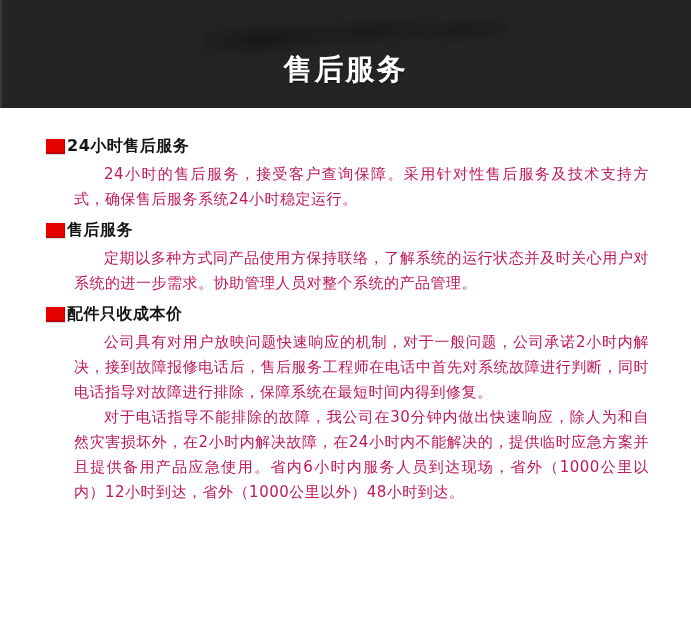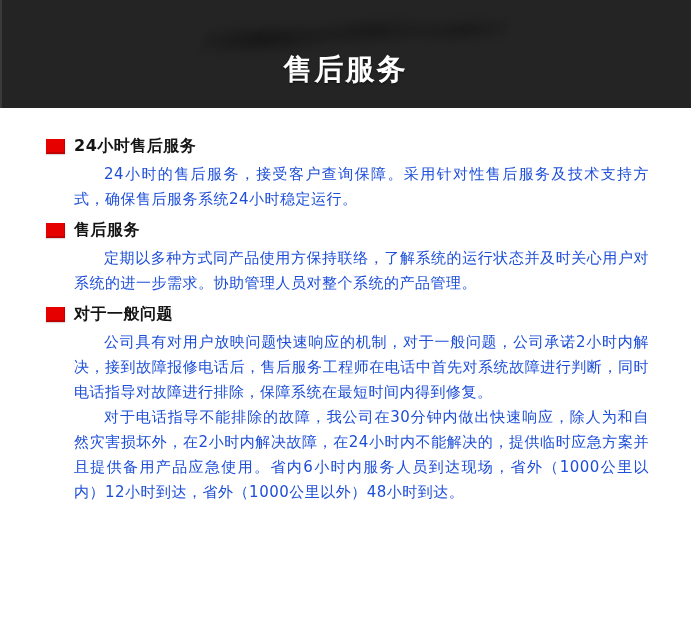--- a/index.html
+++ b/index.html
@@ -58,21 +58,21 @@
     opacity: .6;
   }
   
   .content {
     padding: 28px 42px 0 46px;
   }
   .section { margin: 0; }
   .sec-head {
     display: flex;
     align-items: center;
-    gap: 9px;
+    gap: 2px;
     height: 20px;
     margin: 8px 0 6px 0;
   }
   .section:first-child .sec-head { margin-top: 0; }
   .bullet {
     display: inline-block;
     width: 19px;
     height: 15px;
     background: #e60000;
     box-shadow: inset -1px -2px 0 rgba(150,0,0,0.45), 0 1px 1px rgba(0,0,0,0.15);
@@ -83,21 +83,21 @@
     font-size: 16px;
     font-weight: bold;
     color: #141414;
     line-height: 20px;
     letter-spacing: 0.5px;
   }
   .section p {
     margin: 0 0 0 28px;
     font-size: 15px;
     line-height: 25px;
-    color: #1d4ed8;
+    color: #be185d;
     text-indent: 2em;
     letter-spacing: 0.5px;
     text-align: justify;
   }
 </style>
 </head>
 <body>
 
 <div class="page">
 
@@ -119,20 +119,20 @@
       <section class="section">
         <div class="sec-head">
           <span class="bullet"></span>
           <h2 class="sec-title">售后服务</h2>
         </div>
         <p>定期以多种方式同产品使用方保持联络，了解系统的运行状态并及时关心用户对系统的进一步需求。协助管理人员对整个系统的产品管理。</p>
       </section>
       <section class="section">
         <div class="sec-head">
           <span class="bullet"></span>
-          <h2 class="sec-title">对于一般问题</h2>
+          <h2 class="sec-title">配件只收成本价</h2>
         </div>
         <p>公司具有对用户放映问题快速响应的机制，对于一般问题，公司承诺2小时内解决，接到故障报修电话后，售后服务工程师在电话中首先对系统故障进行判断，同时电话指导对故障进行排除，保障系统在最短时间内得到修复。</p>
         <p>对于电话指导不能排除的故障，我公司在30分钟内做出快速响应，除人为和自然灾害损坏外，在2小时内解决故障，在24小时内不能解决的，提供临时应急方案并且提供备用产品应急使用。省内6小时内服务人员到达现场，省外（1000公里以内）12小时到达，省外（1000公里以外）48小时到达。</p>
       </section>
     </main>
 
 </div>
 
 </body></html>

